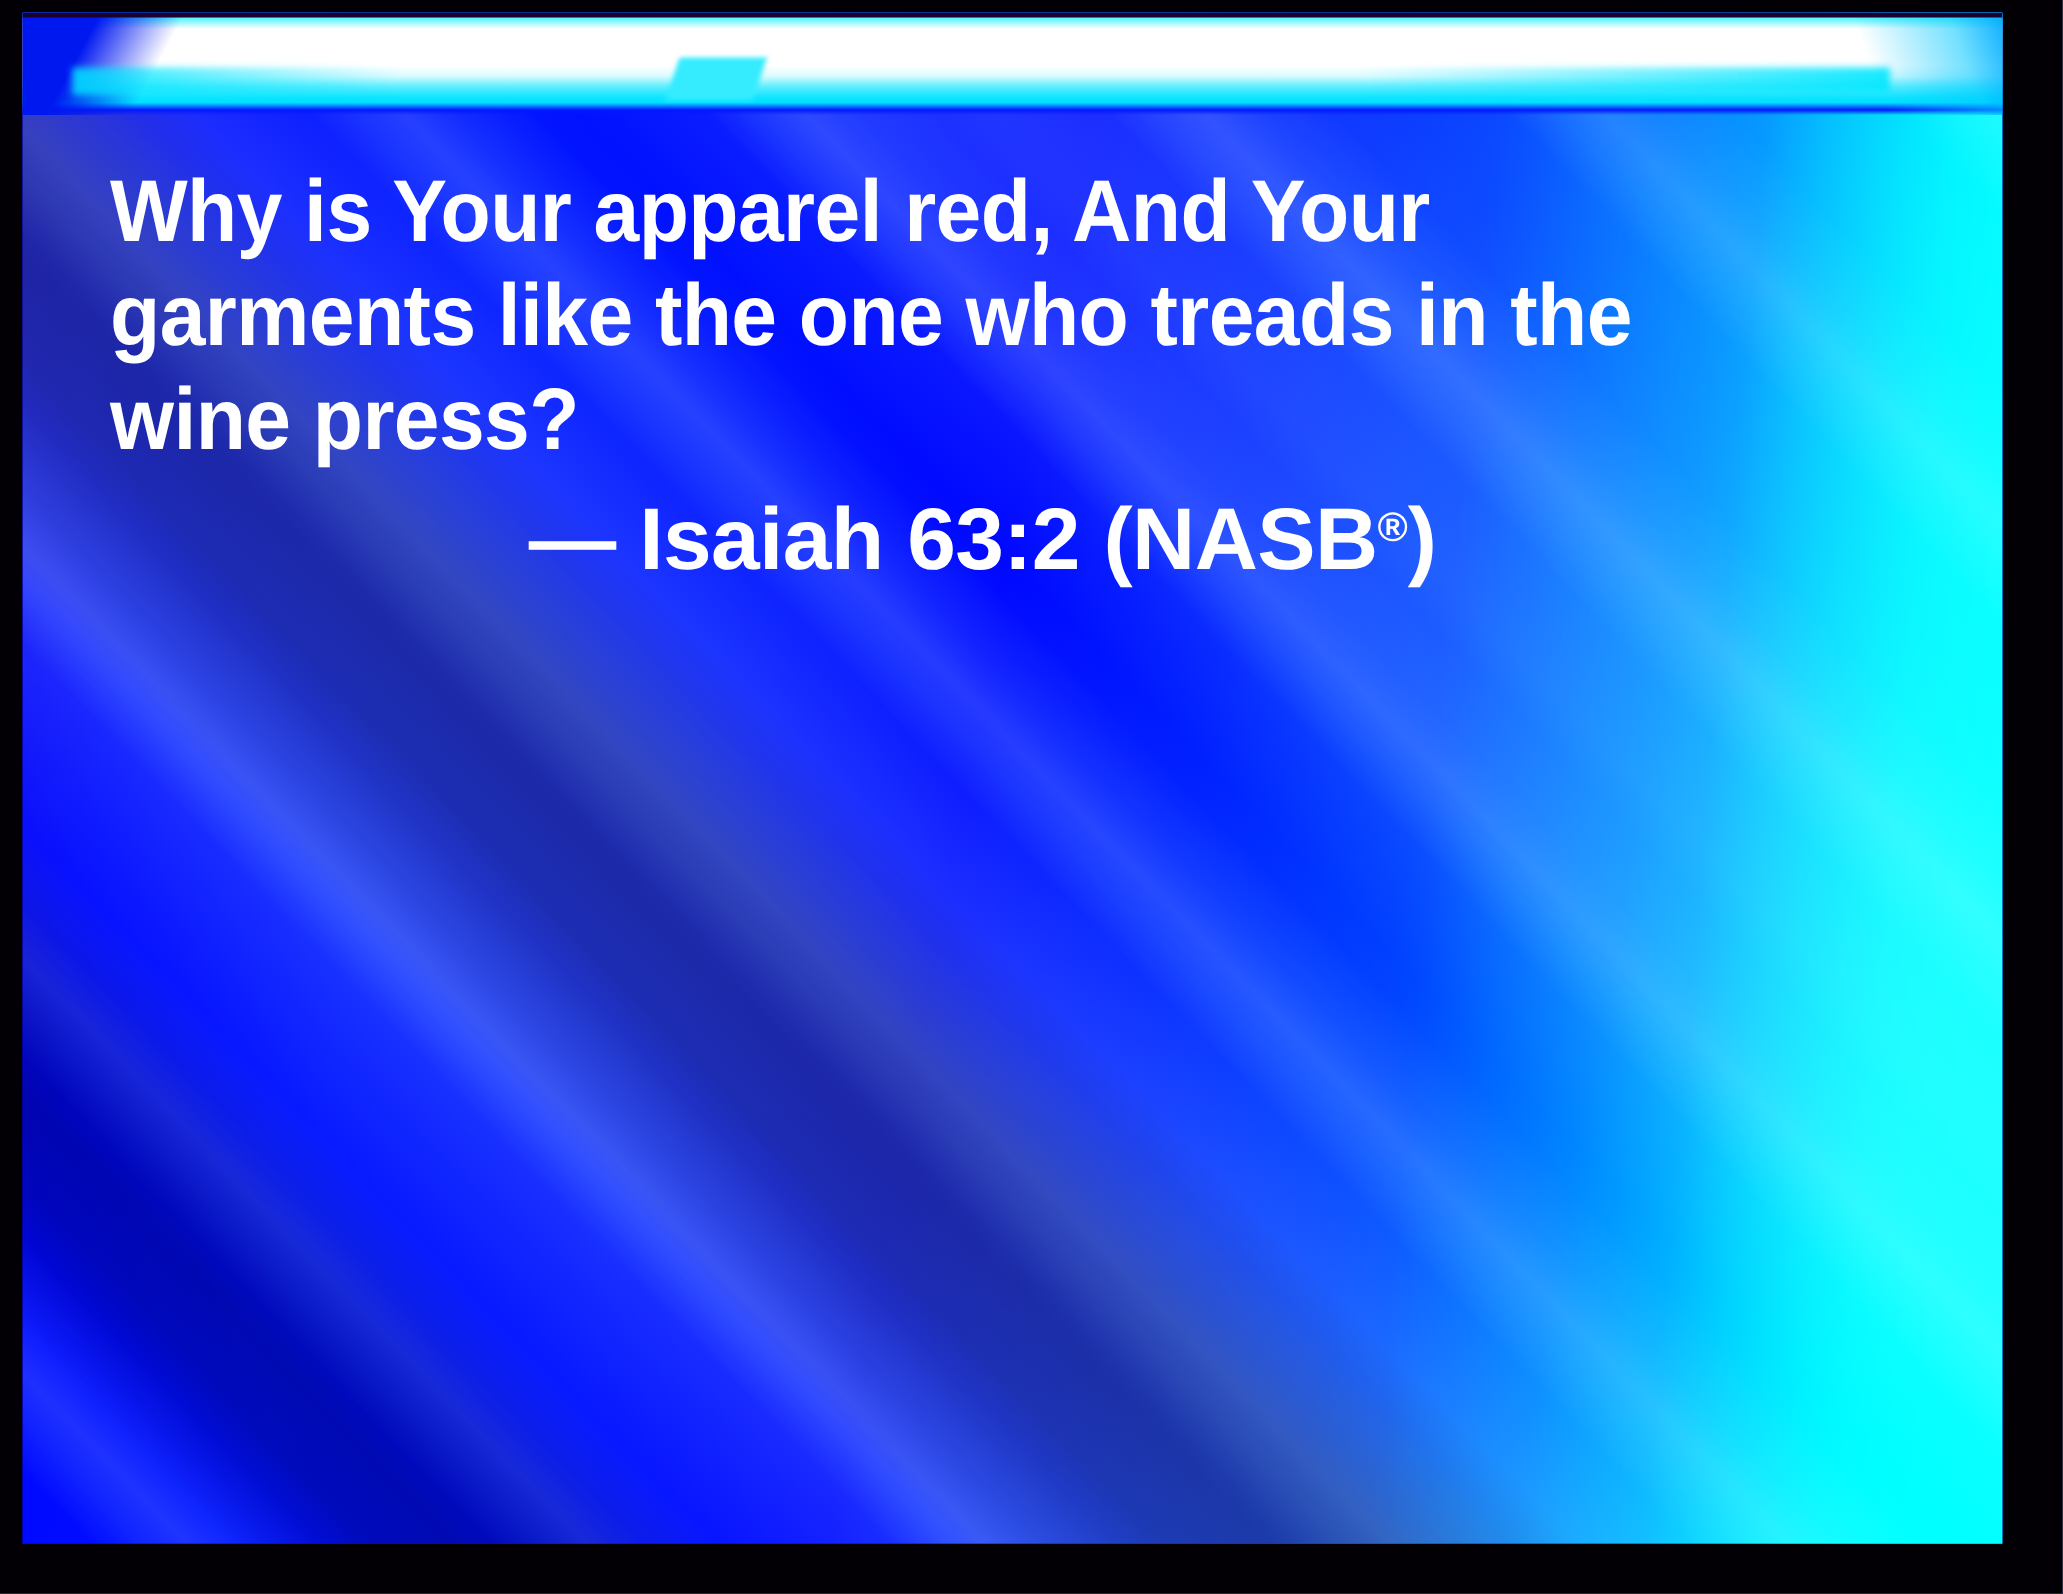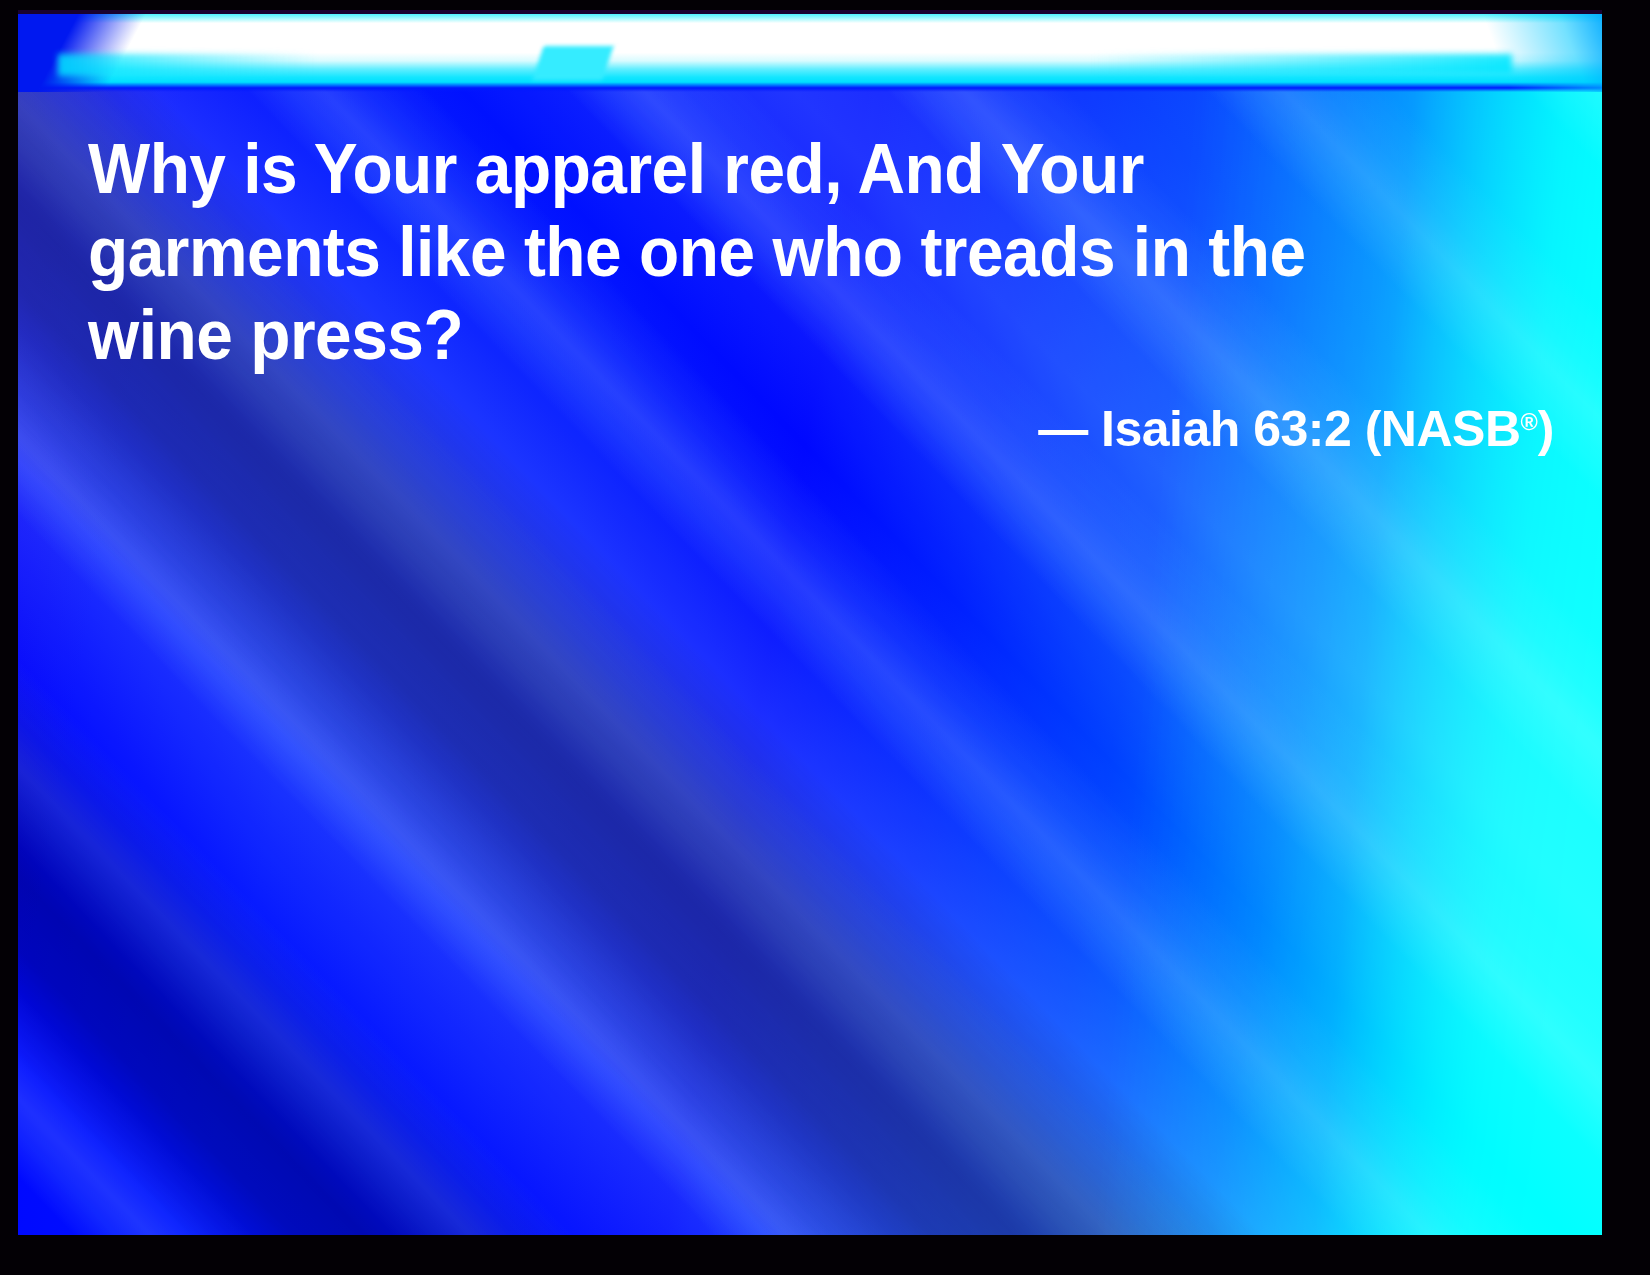--- a/index.html
+++ b/index.html
@@ -235,24 +235,24 @@
   }
   #verse-line-1 { top: 122px; }
   #verse-line-2 { top: 205px; }
   #verse-line-3 { top: 288px; }
 
   #attribution {
     position: absolute;
     left: 0;
     right: 48px;
     top: 375px;
-    text-align: right;
+    text-align: center;
     color: #ffffff;
     font-weight: bold;
-    font-size: 50px;
+    font-size: 70px;
     line-height: 74px;
     letter-spacing: -0.5px;
     white-space: nowrap;
     font-family: "Liberation Sans", "DejaVu Sans", sans-serif;
   }
   #attribution .reg {
     font-size: 0.47em;
     vertical-align: 0.68em;
     font-weight: bold;
     letter-spacing: 0;

